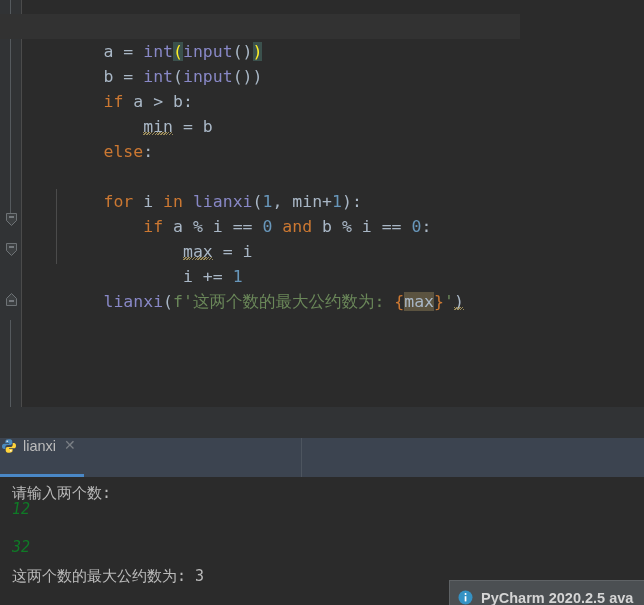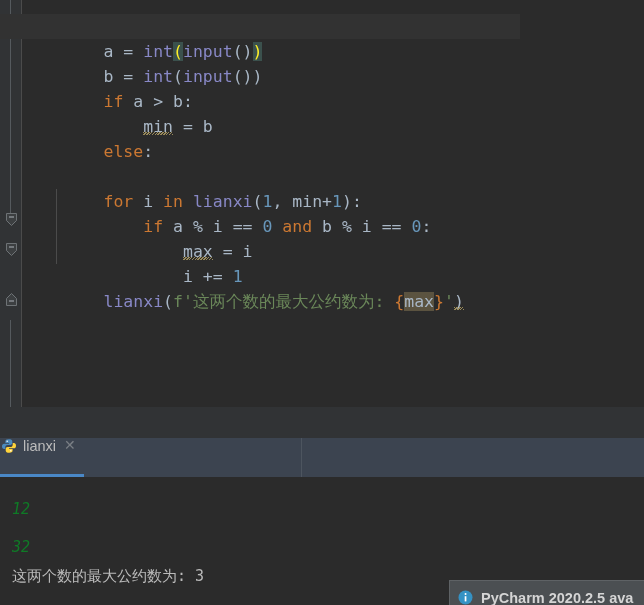--- a/index.html
+++ b/index.html
@@ -371,20 +371,21 @@
         </svg>
       </span>
       <span class="tab-label">lianxi</span>
       <span class="tab-close">✕</span>
     </div>
     <div class="tab-underline"></div>
   </div>
   <div class="tabbar-sep"></div>
 
   <div class="console">
+    <div class="cline c-sys" style="top:4px;">请输入两个数:</div>
     <div class="cline c-in" style="top:20px;">12</div>
     <div class="cline c-in" style="top:58px;">32</div>
     <div class="cline c-sys" style="top:87px;">这两个数的最大公约数为: 3</div>
   </div>
 </div>
 
 <div class="notify">
   <span class="notify-icon">
     <svg width="15" height="15" viewBox="0 0 15 15">
       <circle cx="7.5" cy="7.5" r="7" fill="#3592c4"></circle>

